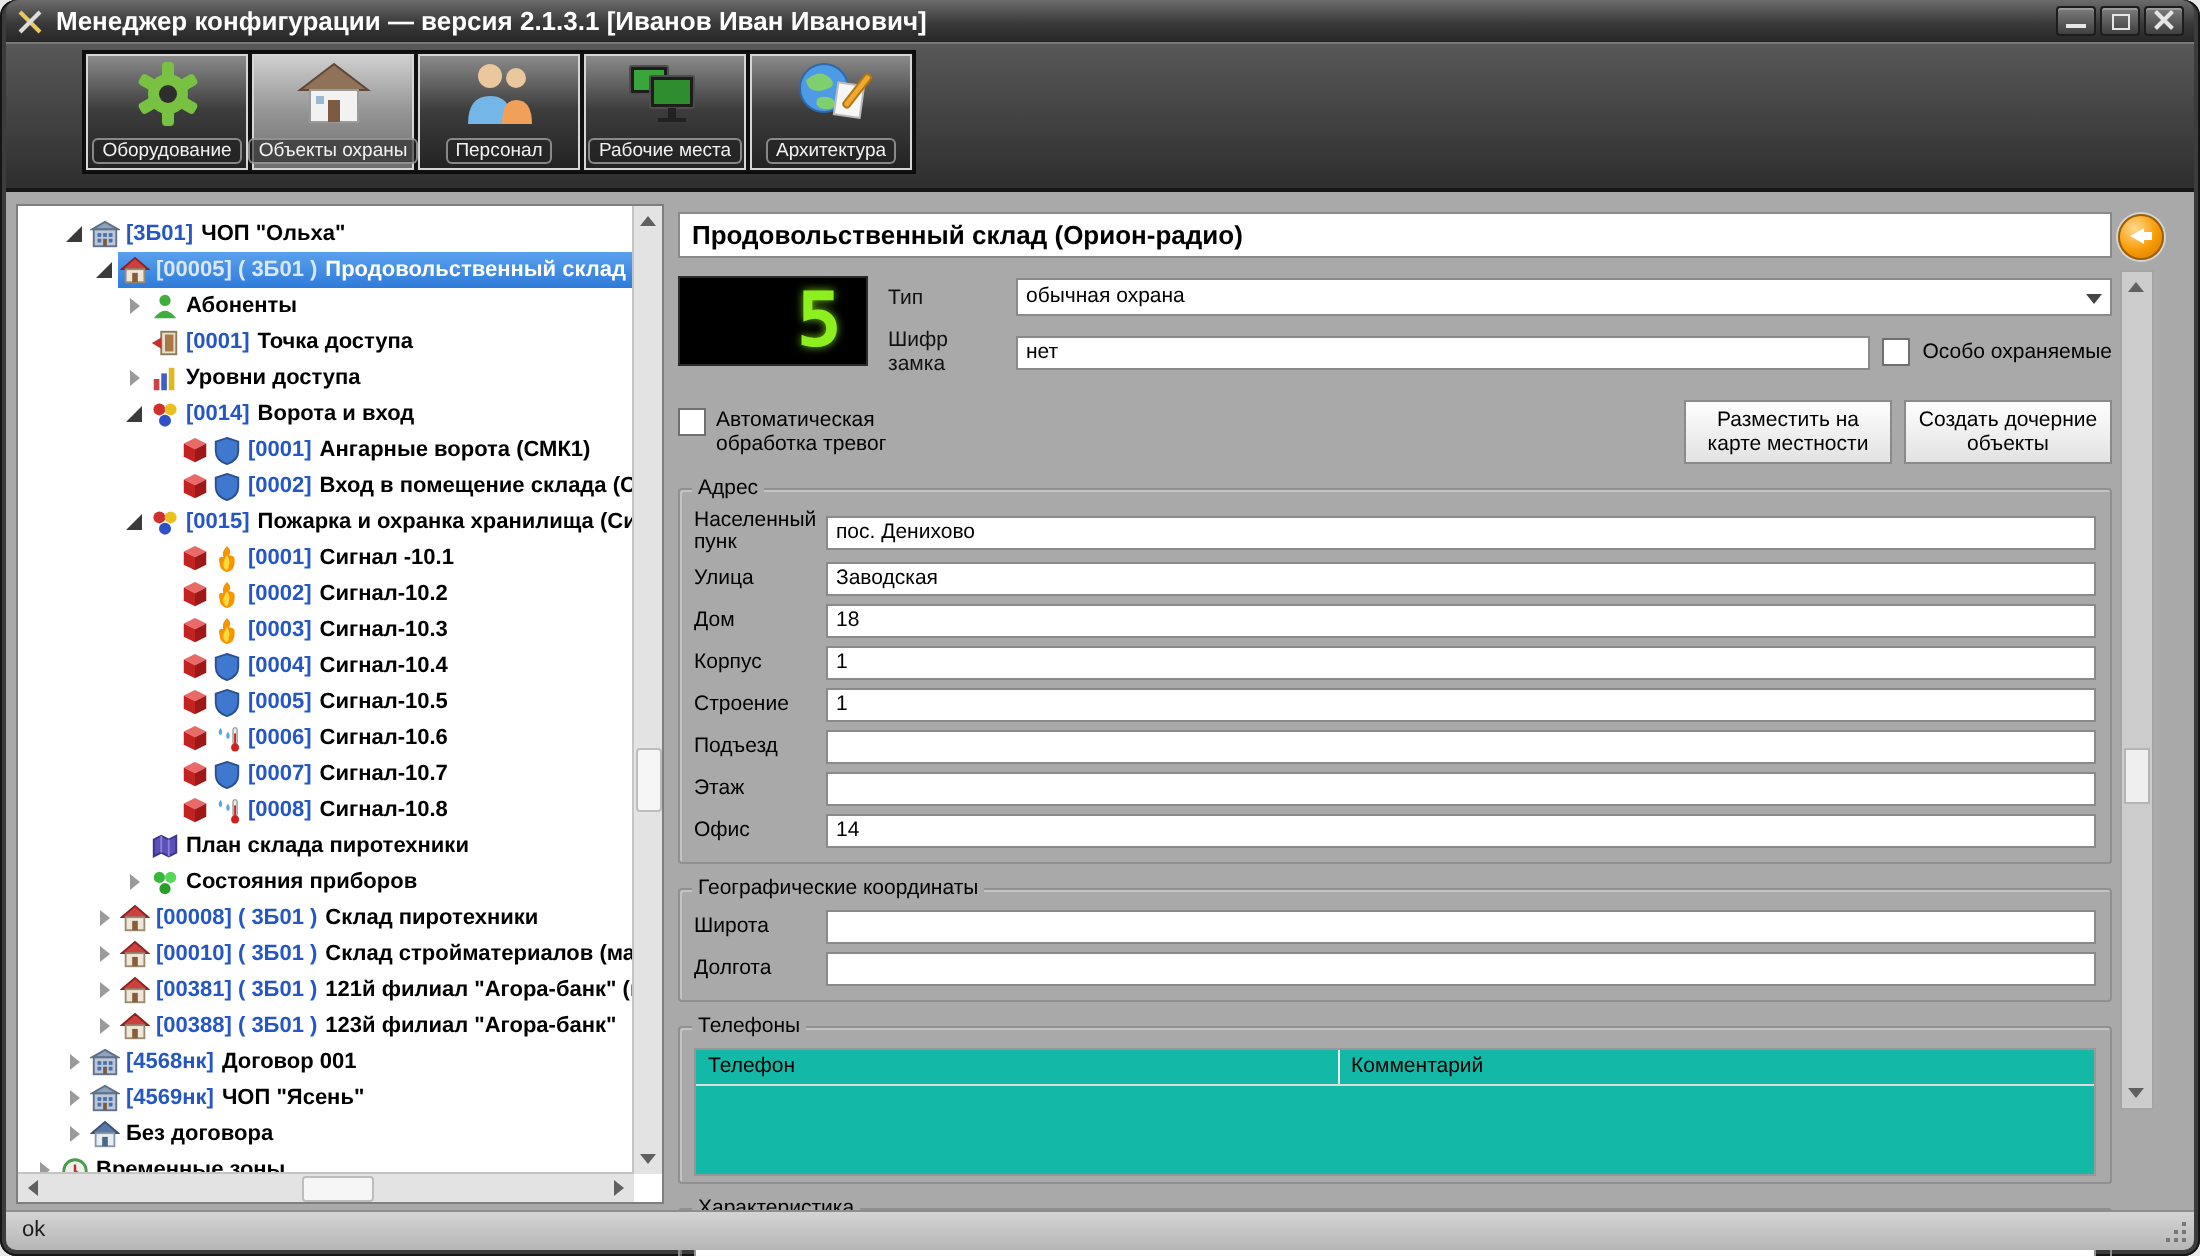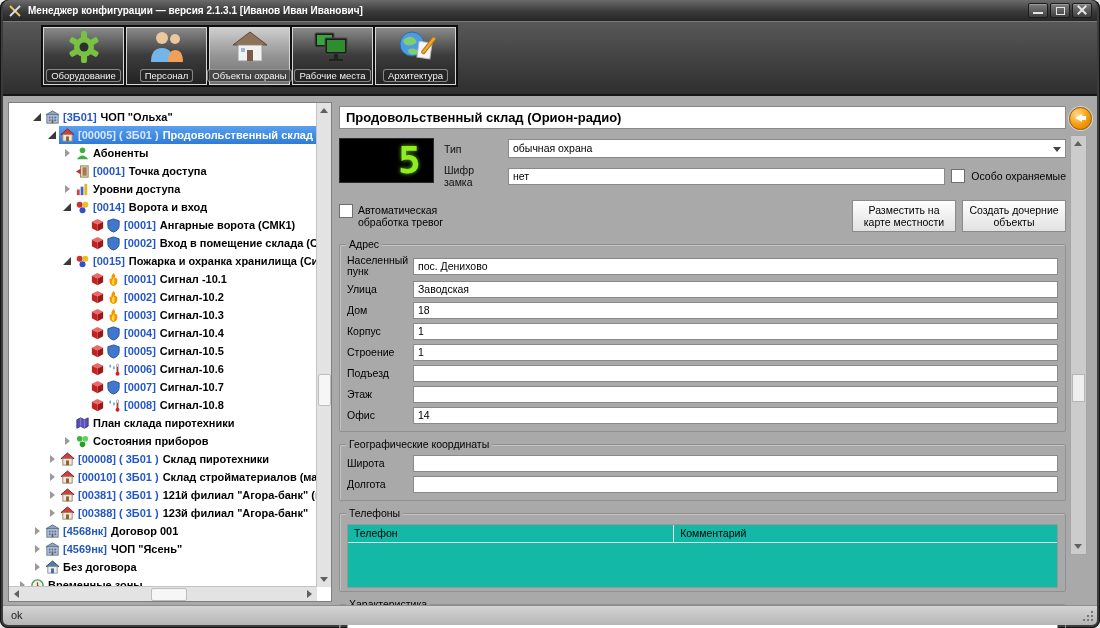--- a/index.html
+++ b/index.html
@@ -1,21 +1,21 @@
 <!DOCTYPE html>
 <html><head>
 <meta charset="utf-8">
 <style>
   html,body{margin:0;padding:0;background:#e9e9e9;font-family:"Liberation Sans",sans-serif;}
   .window{position:relative;width:1100px;height:628px;box-sizing:border-box;background:#3c3c3c;
           border-radius:8px;overflow:hidden;display:flex;flex-direction:column;
           box-shadow:inset 0 0 0 1px #151515;padding:0 3px 3px;}
   
   .titlebar{height:21px;flex:none;display:flex;align-items:center;gap:6px;padding:0 5px;
-            color:#fff;font-size:10px;font-weight:bold;
+            color:#fff;font-size:13px;font-weight:bold;
             background:linear-gradient(#6b6b6b,#3a3a3a 55%,#262626);border-radius:6px 6px 0 0;}
   .app-icon{width:14px;height:14px;flex:none;}
   .title-controls{margin-left:auto;display:flex;gap:2px;}
   .tc{width:18px;height:13px;background:linear-gradient(#7d7d7d,#3f3f3f);border:1px solid #1c1c1c;
       border-radius:2px;position:relative;cursor:default;box-shadow:inset 0 1px 0 rgba(255,255,255,.25);}
   .glyph-min{position:absolute;left:4px;right:4px;bottom:3px;height:2px;background:#e6e6e6;}
   .glyph-max{position:absolute;left:5px;top:3px;width:7px;height:6px;border:1px solid #e6e6e6;}
   .glyph-close{position:absolute;inset:0;}
   .glyph-close::before,.glyph-close::after{content:"";position:absolute;left:3px;right:3px;top:5px;height:2px;background:#e6e6e6;}
   .glyph-close::before{transform:rotate(45deg);}
@@ -24,21 +24,21 @@
   .toolbar{flex:none;height:66px;background:linear-gradient(#585858,#2e2e2e);
            border-top:1px solid #7a7a7a;border-bottom:2px solid #161616;padding:3px 5px;}
   .toolbar-inner{display:inline-flex;height:58px;background:#101010;border:1px solid #0c0c0c;padding:1px;gap:2px;margin-left:33px;}
   .tb-btn{width:81px;position:relative;display:flex;flex-direction:column;align-items:center;justify-content:flex-end;
           background:linear-gradient(#8a8a8a,#3d3d3d 48%,#232323);border:1px solid #d6d6d6;cursor:pointer;box-sizing:border-box;}
   .tb-btn.selected{background:linear-gradient(#cfcfcf,#969696 48%,#6e6e6e);}
   .tb-icon{position:absolute;top:1px;left:50%;transform:translateX(-50%);}
   .tb-label{margin-bottom:2px;font-size:9.5px;color:#f2f2f2;background:rgba(35,35,35,.6);
             border:1px solid rgba(170,170,170,.75);border-radius:3px;padding:0 4px;line-height:11px;white-space:nowrap;}
   
-  .main{flex:1;display:flex;background:#a9a9a9;padding:6px 3px 3px 5px;gap:5px;min-height:0;}
+  .main{flex:1;display:flex;background:#a9a9a9;padding:6px 13px 3px 5px;gap:5px;min-height:0;}
   .tree-panel{width:322px;flex:none;position:relative;background:#fff;border:1px solid #7f7f7f;overflow:hidden;}
   .tree-content{position:absolute;inset:5px 15px 15px 0;overflow:hidden;}
   .trow{height:18px;display:flex;align-items:center;white-space:nowrap;font-size:11px;font-weight:bold;cursor:default;}
   .exp{width:14px;flex:none;display:flex;align-items:center;justify-content:center;}
   .exp-open{width:0;height:0;border:4px solid transparent;border-right-color:#3a3a3a;border-bottom-color:#3a3a3a;}
   .exp-closed{width:0;height:0;border-top:4px solid transparent;border-bottom:4px solid transparent;border-left:5px solid #9a9a9a;}
   .tband{display:flex;align-items:center;height:18px;padding:0 3px 0 1px;min-width:0;}
   .ticon{flex:none;display:flex;align-items:center;margin-right:3px;gap:1px;}
   .tid{color:#2457c5;margin-right:4px;flex:none;}
   .tlabel{color:#000;}
@@ -139,37 +139,37 @@
               <g fill="#79c143">
                 <rect x="15" y="2" width="6" height="32" rx="2"></rect>
                 <rect x="15" y="2" width="6" height="32" rx="2" transform="rotate(60 18 18)"></rect>
                 <rect x="15" y="2" width="6" height="32" rx="2" transform="rotate(120 18 18)"></rect>
                 <circle cx="18" cy="18" r="10"></circle>
               </g>
               <circle cx="18" cy="18" r="4.5" fill="#2e2e2e"></circle>
             </svg></span>
           <span class="tb-label">Оборудование</span>
         </div>
+        <div class="tb-btn selected">
+          <span class="tb-icon"><svg width="38" height="36" viewBox="0 0 38 36">
+              <polygon points="19,3 36,16 2,16" fill="#8f7257" stroke="#5e463a"></polygon>
+              <rect x="7" y="16" width="24" height="16" fill="#f2f2f2" stroke="#9a9a9a"></rect>
+              <rect x="16" y="21" width="6" height="11" fill="#7c5b45"></rect>
+              <rect x="10" y="19" width="4" height="4" fill="#9db8d2"></rect>
+            </svg></span>
+          <span class="tb-label">Объекты охраны</span>
+        </div>
         <div class="tb-btn">
           <span class="tb-icon"><svg width="38" height="36" viewBox="0 0 38 36">
               <circle cx="14" cy="9" r="6" fill="#eac79c"></circle>
               <path d="M3 33 Q3 19 14 19 Q25 19 25 33 Z" fill="#74b6e8"></path>
               <circle cx="27" cy="10" r="5" fill="#eac79c"></circle>
               <path d="M20 33 Q20 21 27 21 Q35 21 35 33 Z" fill="#f0a058"></path>
             </svg></span>
           <span class="tb-label">Персонал</span>
-        </div>
-        <div class="tb-btn selected">
-          <span class="tb-icon"><svg width="38" height="36" viewBox="0 0 38 36">
-              <polygon points="19,3 36,16 2,16" fill="#8f7257" stroke="#5e463a"></polygon>
-              <rect x="7" y="16" width="24" height="16" fill="#f2f2f2" stroke="#9a9a9a"></rect>
-              <rect x="16" y="21" width="6" height="11" fill="#7c5b45"></rect>
-              <rect x="10" y="19" width="4" height="4" fill="#9db8d2"></rect>
-            </svg></span>
-          <span class="tb-label">Объекты охраны</span>
         </div>
         <div class="tb-btn">
           <span class="tb-icon"><svg width="40" height="36" viewBox="0 0 40 36">
               <rect x="2" y="4" width="19" height="14" rx="1" fill="#1d1d1d" stroke="#4d4d4d"></rect>
               <rect x="4" y="6" width="15" height="10" fill="#3aa53a"></rect>
               <rect x="12" y="9" width="22" height="16" rx="1" fill="#1d1d1d" stroke="#4d4d4d"></rect>
               <rect x="14" y="11" width="18" height="12" fill="#2f8d2f"></rect>
               <rect x="21" y="25" width="4" height="5" fill="#222"></rect>
               <rect x="16" y="30" width="14" height="2" fill="#222"></rect>
             </svg></span>

